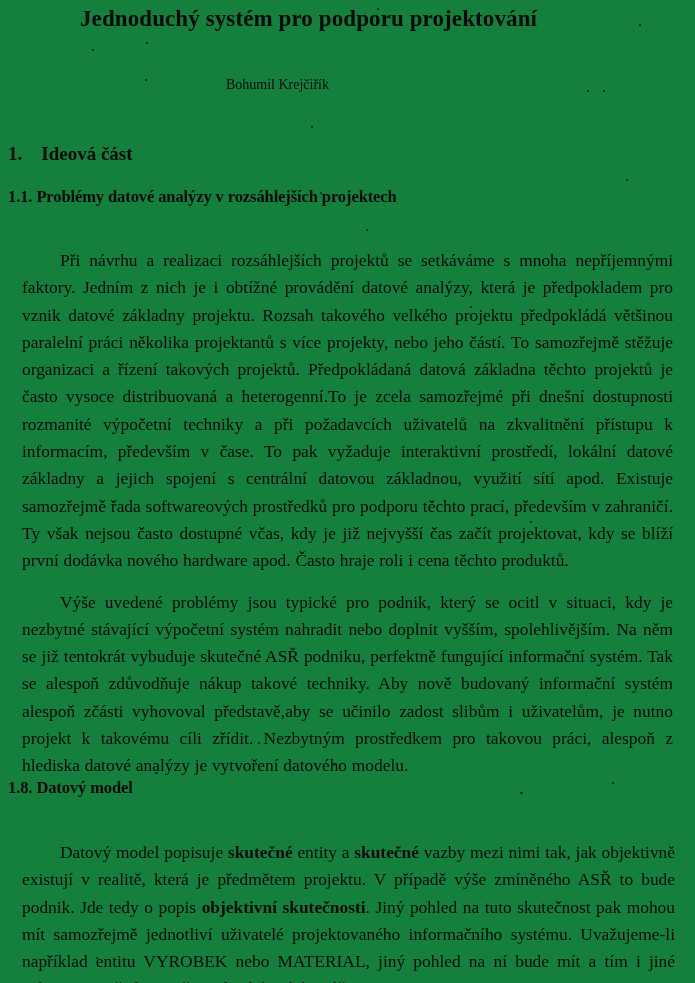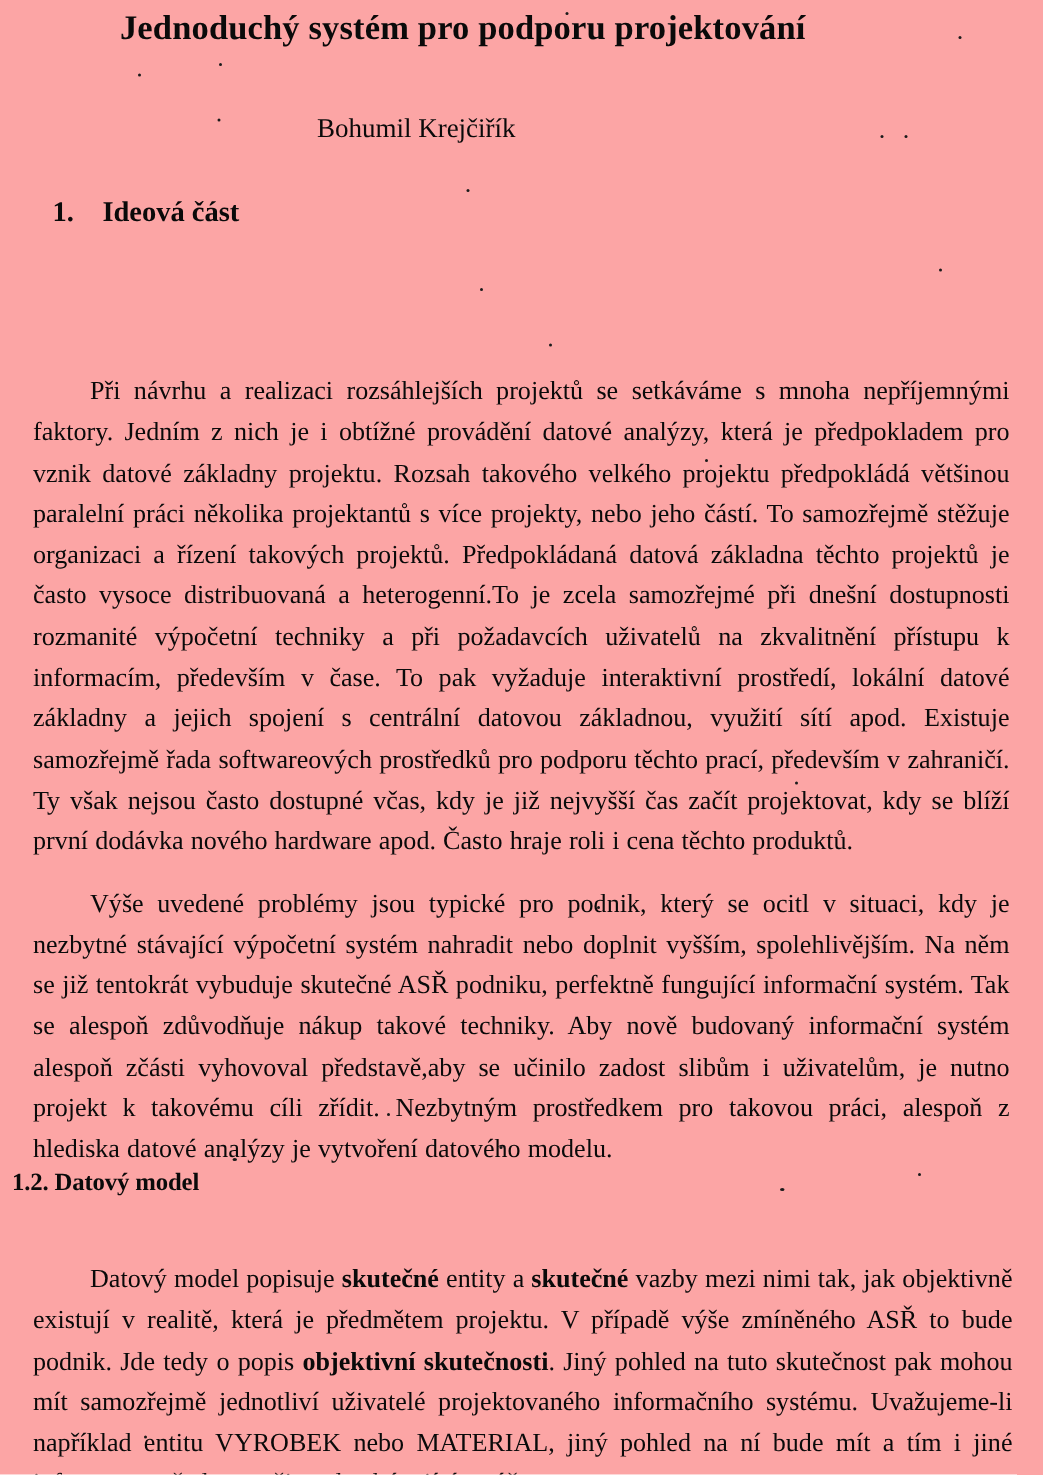--- a/index.html
+++ b/index.html
@@ -14,21 +14,21 @@
     overflow: hidden;
     font-family: "Liberation Serif", "DejaVu Serif", serif;
     color: #0a0a0a;
     -webkit-font-smoothing: none;
   }
 
   .page {
     position: relative;
     width: 695px;
     height: 983px;
-    background: #fca5a5;
+    background: #15803d;
     padding: 0;
     box-sizing: border-box;
   }
 
   
   .doc-title {
     position: absolute;
     left: 0;
     top: 4px;
     width: 695px;
@@ -40,21 +40,21 @@
     padding-right: 78px;
     box-sizing: border-box;
   }
 
   .doc-author {
     position: absolute;
     left: 0;
     top: 73px;
     width: 573px;
     text-align: center;
-    font-size: 18px;
+    font-size: 14px;
     font-weight: normal;
     line-height: 24px;
     padding-right: 18px;
     box-sizing: border-box;
   }
 
   
   .h-section {
     position: absolute;
     left: 8px;
@@ -66,21 +66,21 @@
   .h-sub {
     position: absolute;
     left: 8px;
     font-size: 16.5px;
     font-weight: bold;
     line-height: 22px;
     letter-spacing: -0.1px;
     white-space: nowrap;
   }
 
-  #sec-1 { top: 130px; margin-left: 27px; }
+  #sec-1 { top: 142px; }
   #sub-11 { top: 186px; }
   #sub-12 { top: 777px; }
 
   
   .body-block {
     position: absolute;
     left: 8px;
     width: 679px;
   }
   .para {
@@ -116,27 +116,28 @@
 <body>
 
 <div class="page">
 
   <div class="doc-title">Jednoduchý systém pro podporu projektování</div>
 
   <div class="doc-author">Bohumil Krejčiřík</div>
 
   <div class="h-section" id="sec-1">1.    Ideová část</div>
 
+  <div class="h-sub" id="sub-11">1.1. Problémy datové analýzy v rozsáhlejších projektech</div>
 
   <div class="body-block" id="block-1">
     <p class="para indent">Při návrhu  a  realizaci  rozsáhlejších   projektů  se setkáváme  s  mnoha nepříjemnými  faktory. Jedním z nich je i obtížné provádění datové analýzy, která je předpokladem  pro  vznik  datové  základny  projektu.  Rozsah  takového  velkého  projektu předpokládá většinou paralelní práci několika projektantů s více projekty, nebo jeho částí. To  samozřejmě stěžuje organizaci a řízení takových projektů. Předpokládaná datová základna těchto projektů je často vysoce distribuovaná a heterogenní.To je zcela samozřejmé při dnešní dostupnosti rozmanité výpočetní techniky a při požadavcích uživatelů na zkvalitnění přístupu  k  informacím, především  v čase. To pak vyžaduje interaktivní prostředí, lokální  datové základny a jejich spojení s centrální datovou základnou, využití sítí apod.  Existuje  samozřejmě řada  softwareových prostředků  pro podporu  těchto  prací, především  v  zahraničí. Ty však nejsou často dostupné   včas, kdy je již nejvyšší čas začít projektovat,  kdy se blíží první dodávka nového hardware apod. Často hraje roli i cena těchto produktů.</p>
     <p class="para indent">Výše  uvedené problémy jsou typické pro podnik, který se ocitl v situaci, kdy je nezbytné  stávající výpočetní  systém nahradit  nebo doplnit   vyšším, spolehlivějším. Na něm se  již tentokrát vybuduje  skutečné ASŘ podniku, perfektně fungující informační systém. Tak  se  alespoň  zdůvodňuje  nákup takové techniky. Aby nově  budovaný informační systém  alespoň zčásti vyhovoval představě,aby se učinilo  zadost slibům i uživatelům, je   nutno projekt k takovému cíli zřídit. Nezbytným prostředkem   pro takovou práci, alespoň z hlediska  datové analýzy je vytvoření datového modelu.</p>
   </div>
 
-  <div class="h-sub" id="sub-12">1.2. Datový model</div>
+  <div class="h-sub" id="sub-12">1.8. Datový model</div>
 
   <div class="body-block clip-bottom" id="block-2">
     <p class="para indent"><span>Datový  model popisuje </span><span class="b">skutečné</span><span> entity  a </span><span class="b">skutečné</span><span> vazby mezi  nimi  tak, jak objektivně  existují v realitě, která je předmětem  projektu. V případě výše zmíněného ASŘ to bude podnik. Jde tedy o popis </span><span class="b">objektivní skutečnosti</span><span>. Jiný pohled na tuto skutečnost pak mohou mít samozřejmě jednotliví uživatelé projektovaného  informačního  systému. Uvažujeme-li  například entitu VYROBEK nebo MATERIAL, jiný pohled na ní bude mít a tím i jiné informace požadovat uživatel zabývající se účet-</span></p>
   </div>
 
   <div class="speckle" style="left:377px;top:8px;width:2px;height:2px;"></div>
   <div class="speckle" style="left:639px;top:24px;width:2px;height:2px;"></div>
   <div class="speckle" style="left:92px;top:49px;width:2px;height:2px;"></div>
   <div class="speckle" style="left:146px;top:42px;width:2px;height:2px;"></div>
   <div class="speckle" style="left:587px;top:90px;width:2px;height:2px;"></div>

